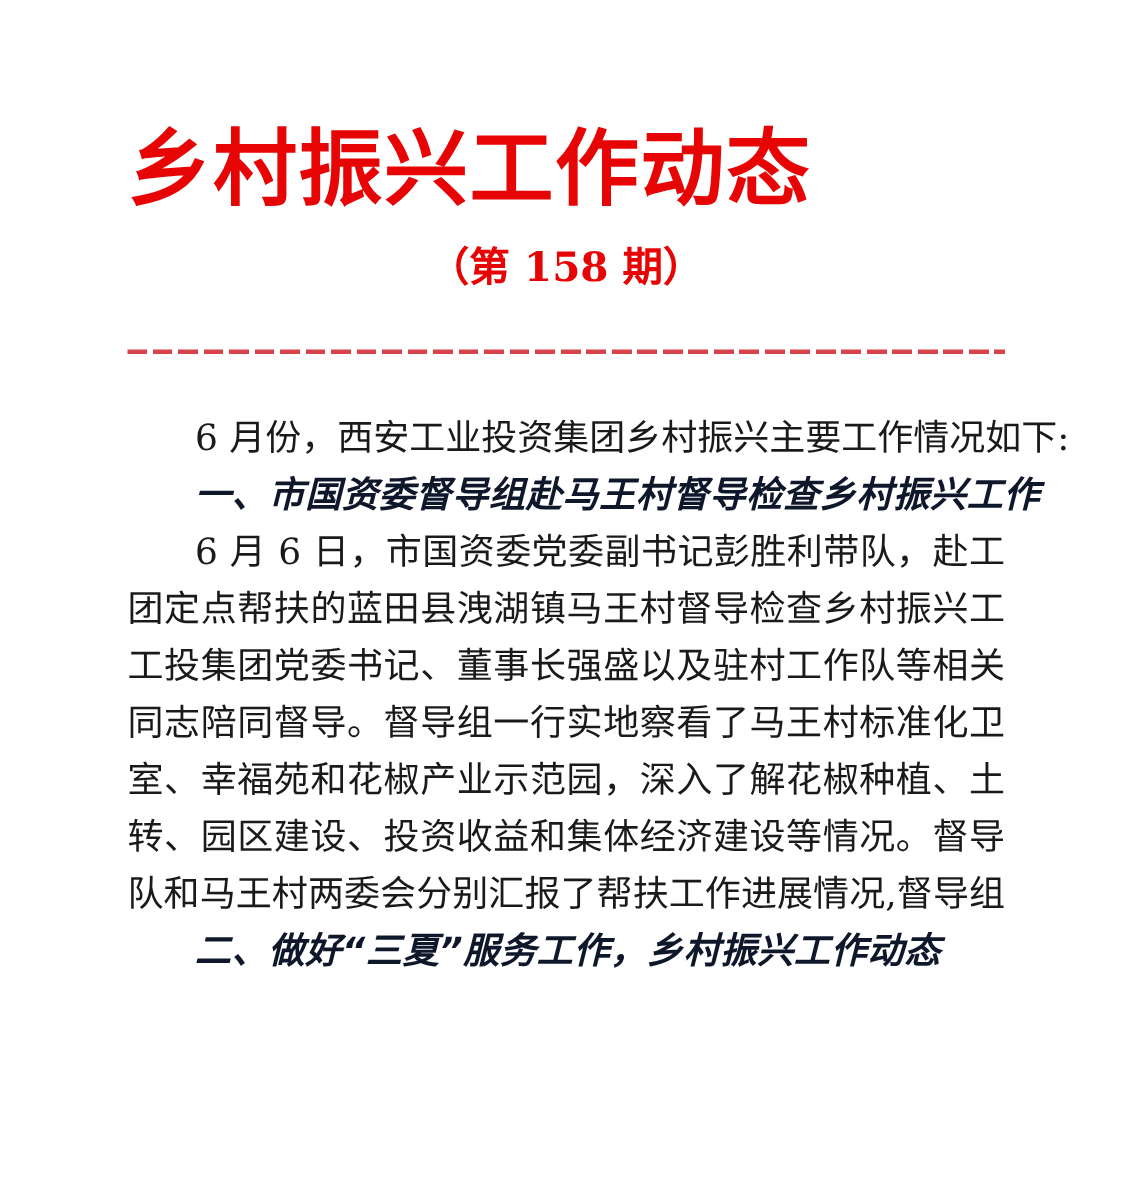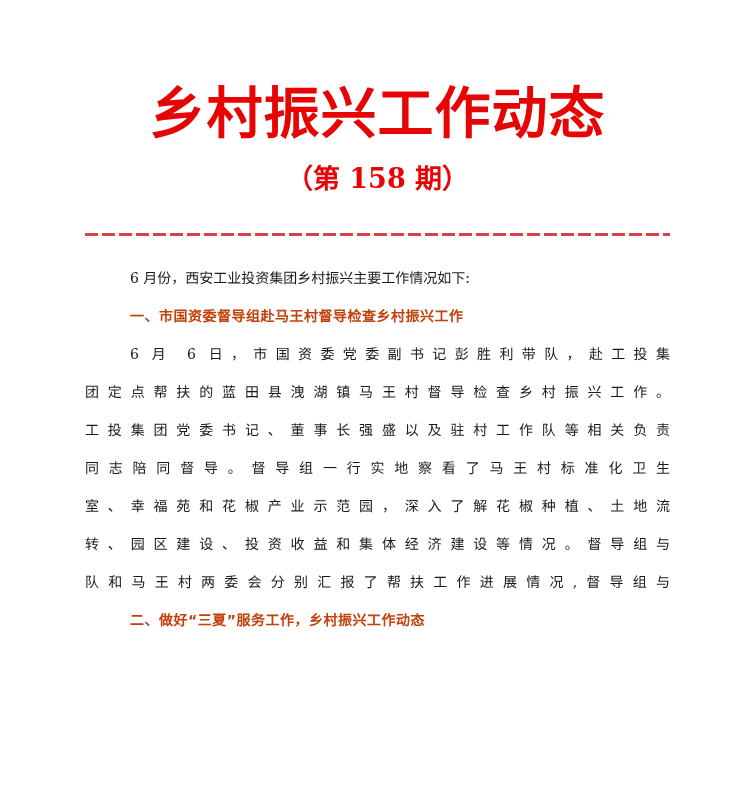--- a/index.html
+++ b/index.html
@@ -20,21 +20,20 @@
     height: 793px;
     padding: 0 84px 0 85px;
     background: #ffffff;
   }
   
   .doc-title {
     margin-top: 82px;
     font-size: 56px;
     line-height: 1.12;
     font-weight: 700;
-    text-align: center;
     color: #e60404;
     letter-spacing: 1px;
     white-space: nowrap;
   }
   .issue-number {
     margin-top: 18px;
     font-size: 27px;
     line-height: 1.2;
     font-weight: 700;
     text-align: center;
@@ -47,42 +46,43 @@
     height: 3px;
     width: 100%;
     background: repeating-linear-gradient(
       to right,
       #d6434a 0px, #d6434a 13px,
       transparent 13px, transparent 17px
     );
   }
   
   .body-text {
-    margin-top: 23px;
-    font-size: 14px;
+    margin-top: 37px;
+    font-size: 24px;
     line-height: 38px;
   }
   .line {
     height: 38px;
     white-space: nowrap;
   }
   .just {
     white-space: normal;
     text-align: justify;
     text-align-last: justify;
     overflow: hidden;
   }
   .indent {
     padding-left: 45px;
   }
   .heading {
     font-family: "DejaVu Sans", "Liberation Sans", sans-serif;
     font-weight: 700;
-    color: #c2410c;
+    color: #0f172a;
     letter-spacing: 0.5px;
+    font-style: italic;
   }
 </style>
 </head>
 <body>
 
 <div class="page">
 
   <div class="doc-title">乡村振兴工作动态</div>
 
   <div class="issue-number">（第 158 期）</div>

